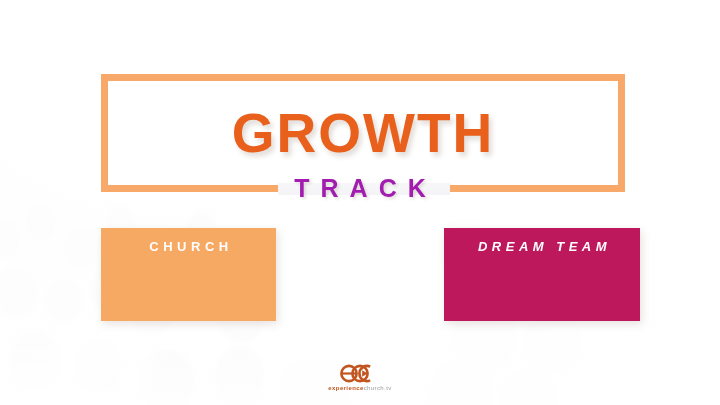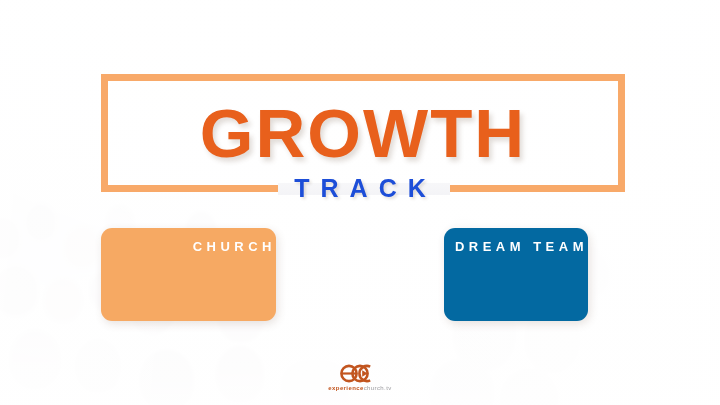--- a/index.html
+++ b/index.html
@@ -73,68 +73,68 @@
     position:absolute;left:278px;top:183px;width:172px;height:12px;
     background:linear-gradient(180deg,#f7f7f9 0%, #f4f4f7 100%);
   }
 
   .growth{
     position:absolute;left:101px;top:74px;width:524px;height:118px;
     display:flex;align-items:center;justify-content:center;
   }
   .growth span{
     font-family:"Liberation Sans", sans-serif;
-    font-size:69px;line-height:1;
+    font-size:55px;line-height:1;
     font-weight:700;
     letter-spacing:2px;
     color:#e8601c;
     text-shadow:3px 4px 5px rgba(90,60,40,.18);
     white-space:nowrap;
   }
 
   .track{
     position:absolute;left:0;right:0;top:176px;
     text-align:center;
   }
   .track span{
     font-family:"Liberation Sans", sans-serif;
     font-size:25px;line-height:1;
     font-weight:700;
     letter-spacing:11px;
-    color:#1d4ed8;
+    color:#a21caf;
     text-shadow:2px 2px 3px rgba(90,60,40,.16);
     padding-left:11px;
   }
 
   
   .box{
     position:absolute;
     box-sizing:border-box;
     display:flex;flex-direction:column;
-    align-items:flex-end;justify-content:flex-start;
+    align-items:center;justify-content:flex-start;
     box-shadow:2px 3px 8px rgba(110,80,60,.16);
-    border-radius:11px;
   }
   .box .kicker{
     font-size:13px;font-weight:700;letter-spacing:4.5px;
     color:#ffffff;margin-top:11px;padding-left:5px;
     white-space:nowrap;
   }
   .box .num{
     font-size:58px;font-weight:700;letter-spacing:7px;
     color:#ffffff;line-height:1;margin-top:5px;padding-left:8px;
     white-space:nowrap;
   }
   #box-church{
     left:101px;top:228px;width:175px;height:93px;
     background:#f6a963;
   }
   #box-dream{
-    left:444px;top:228px;width:144px;height:93px;
-    background:#0369a1;
+    left:444px;top:228px;width:196px;height:93px;
+    background:#be185d;
+    font-style:italic;
   }
 
   
   .logo{
     position:absolute;left:0;right:0;top:364px;
     display:flex;flex-direction:column;align-items:center;
   }
   .logo-mark{display:block;}
   .logo-text{
     margin-top:2px;

